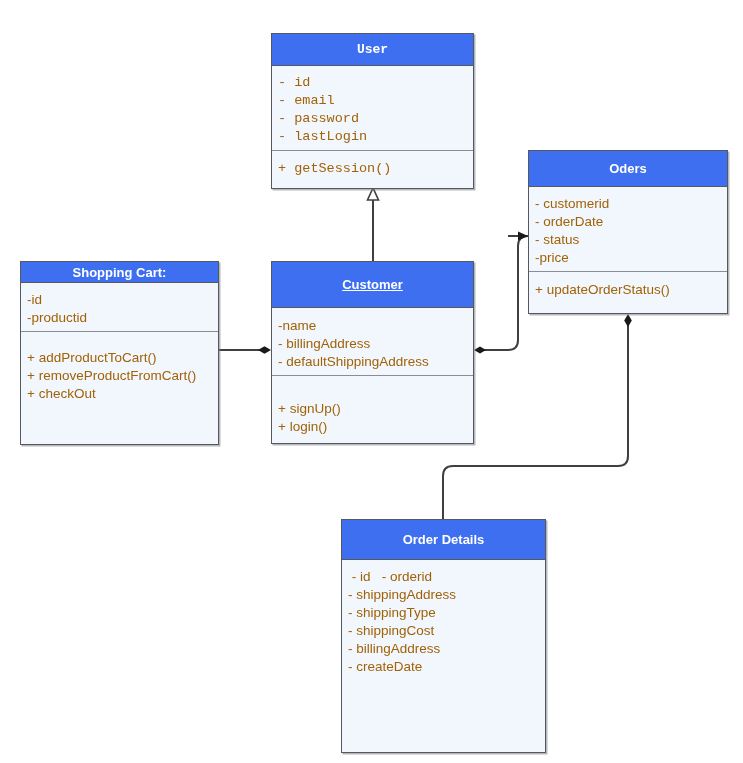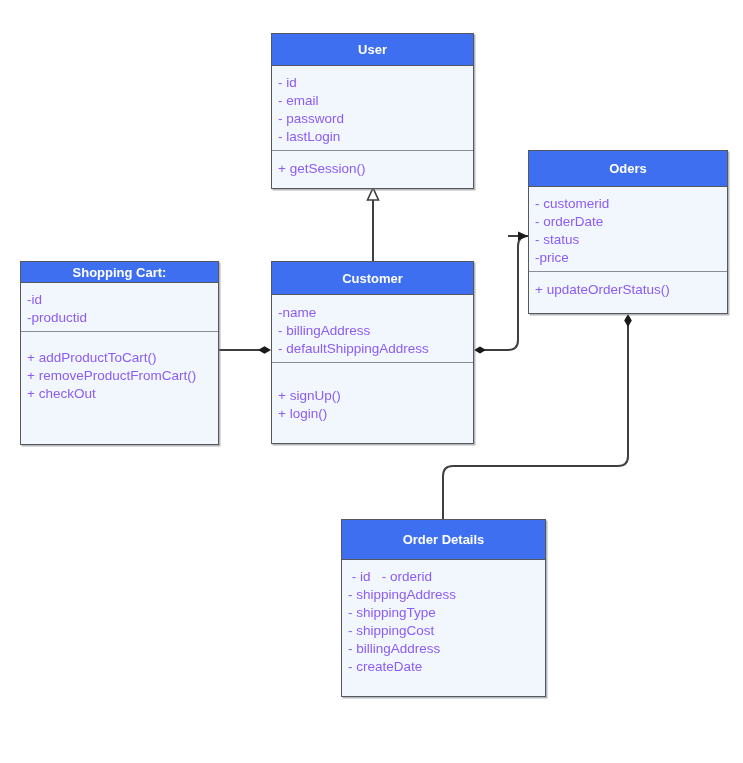--- a/index.html
+++ b/index.html
@@ -54,21 +54,21 @@
   }
   .uml-compartment.attrs { padding-top: 8px; }
   .uml-compartment.ops {
     border-top: 1px solid #8a8d93;
     padding-top: 9px;
   }
   .uml-line {
     font-size: 13.5px;
     line-height: 18px;
     white-space: pre;
-    color: #8b5cf6;
+    color: #a16207;
   }
 </style>
 </head>
 <body>
 
 <div id="canvas">
 
   <svg id="edges" viewBox="0 0 743 763" width="743" height="763" xmlns="http://www.w3.org/2000/svg">
 
     <g>
@@ -87,21 +87,21 @@
       <line x1="219" y1="350" x2="263" y2="350" stroke="#3f3f3f" stroke-width="2"></line>
       <polygon points="271,350 264.5,346.2 258,350 264.5,353.8" fill="#1a1a1a"></polygon>
     </g>
 
     <g>
       <path d="M 628 322 L 628 456 Q 628 466 618 466 L 453 466 Q 443 466 443 476 L 443 519" fill="none" stroke="#3f3f3f" stroke-width="2" stroke-linecap="round"></path>
       <polygon points="628,314 624.2,320.5 628,327 631.8,320.5" fill="#1a1a1a"></polygon>
     </g>
   </svg>
 
-  <div class="uml-class" style="left:271px; top:33px; width:203px; height:156px;">
+  <div class="uml-class" style="left:271px; top:33px; width:203px; height:156px;font-family:Liberation Mono, monospace;">
     <div class="uml-header" style="height:32px;">User</div>
     <div class="uml-compartment attrs">
       <div class="uml-line">- id</div>
       <div class="uml-line">- email</div>
       <div class="uml-line">- password</div>
       <div class="uml-line">- lastLogin</div>
     </div>
     <div class="uml-compartment ops">
       <div class="uml-line">+ getSession()</div>
     </div>
@@ -127,33 +127,33 @@
       <div class="uml-line">-productid</div>
     </div>
     <div class="uml-compartment ops" style="padding-top:17px;">
       <div class="uml-line">+ addProductToCart()</div>
       <div class="uml-line">+ removeProductFromCart()</div>
       <div class="uml-line">+ checkOut</div>
     </div>
   </div>
 
   <div class="uml-class" style="left:271px; top:261px; width:203px; height:183px;">
-    <div class="uml-header" style="height:33px;">Customer</div>
+    <div class="uml-header" style="height:46px;text-decoration:underline;">Customer</div>
     <div class="uml-compartment attrs" style="padding-top:9px;">
       <div class="uml-line">-name</div>
       <div class="uml-line">- billingAddress</div>
       <div class="uml-line">- defaultShippingAddress</div>
     </div>
     <div class="uml-compartment ops" style="padding-top:24px;">
       <div class="uml-line">+ signUp()</div>
       <div class="uml-line">+ login()</div>
     </div>
   </div>
 
-  <div class="uml-class" style="left:341px; top:519px; width:205px; height:178px;">
+  <div class="uml-class" style="left:341px; top:519px; width:205px; height:234px;">
     <div class="uml-header" style="height:40px;">Order Details</div>
     <div class="uml-compartment attrs" style="padding-top:8px;">
       <div class="uml-line"> - id   - orderid</div>
       <div class="uml-line">- shippingAddress</div>
       <div class="uml-line">- shippingType</div>
       <div class="uml-line">- shippingCost</div>
       <div class="uml-line">- billingAddress</div>
       <div class="uml-line">- createDate</div>
     </div>
   </div>

